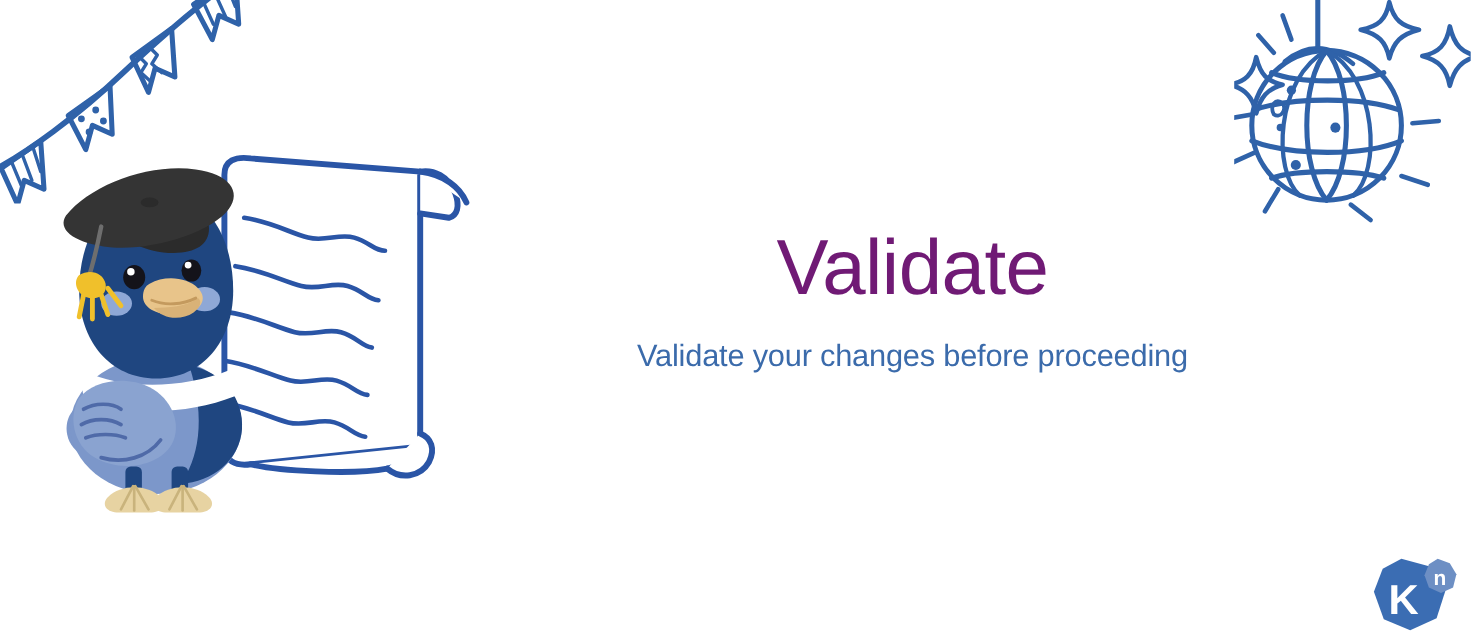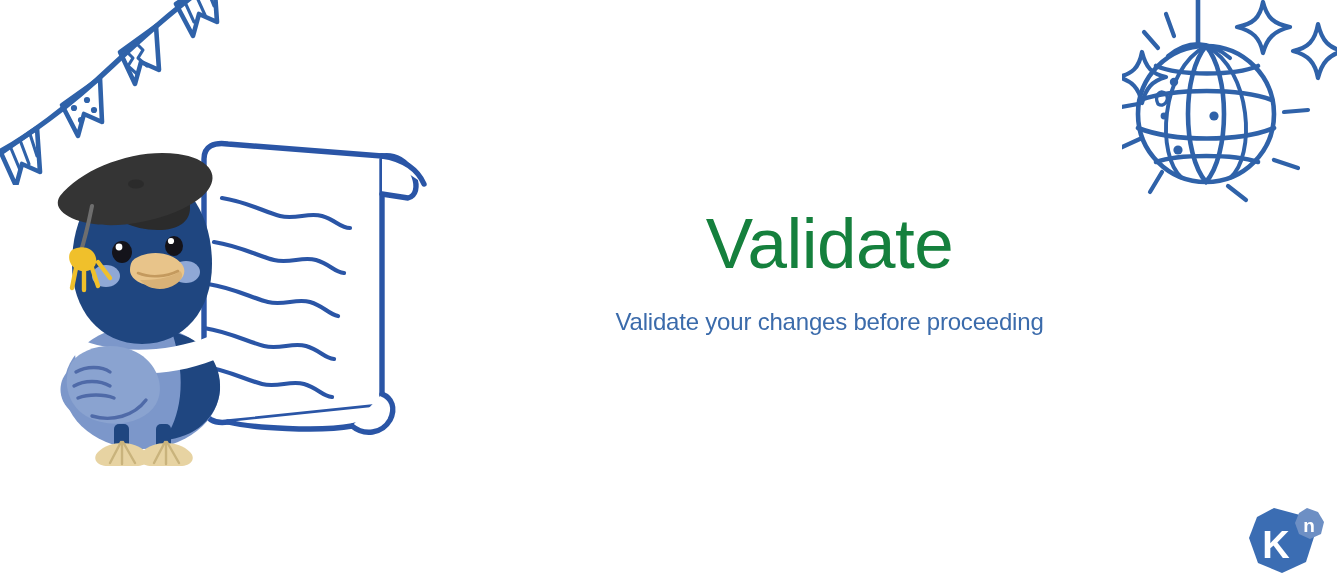--- a/index.html
+++ b/index.html
@@ -55,27 +55,27 @@
     width: 703px;
     text-align: center;
   }
   #page-title {
     margin: 0;
     font-family: "Liberation Sans", sans-serif;
     font-size: 71px;
     font-weight: 400;
     line-height: 1.06;
     letter-spacing: -0.5px;
-    color: #15803d;
+    color: #701a75;
     white-space: nowrap;
   }
   #page-subtitle {
     margin: 27px 0 0 0;
     font-family: "Liberation Sans", sans-serif;
-    font-size: 24px;
+    font-size: 28px;
     font-weight: 400;
     line-height: 1.15;
     letter-spacing: -0.2px;
     color: #3B6BAB;
     white-space: nowrap;
   }
 
   
   #brand-logo {
     position: absolute;

